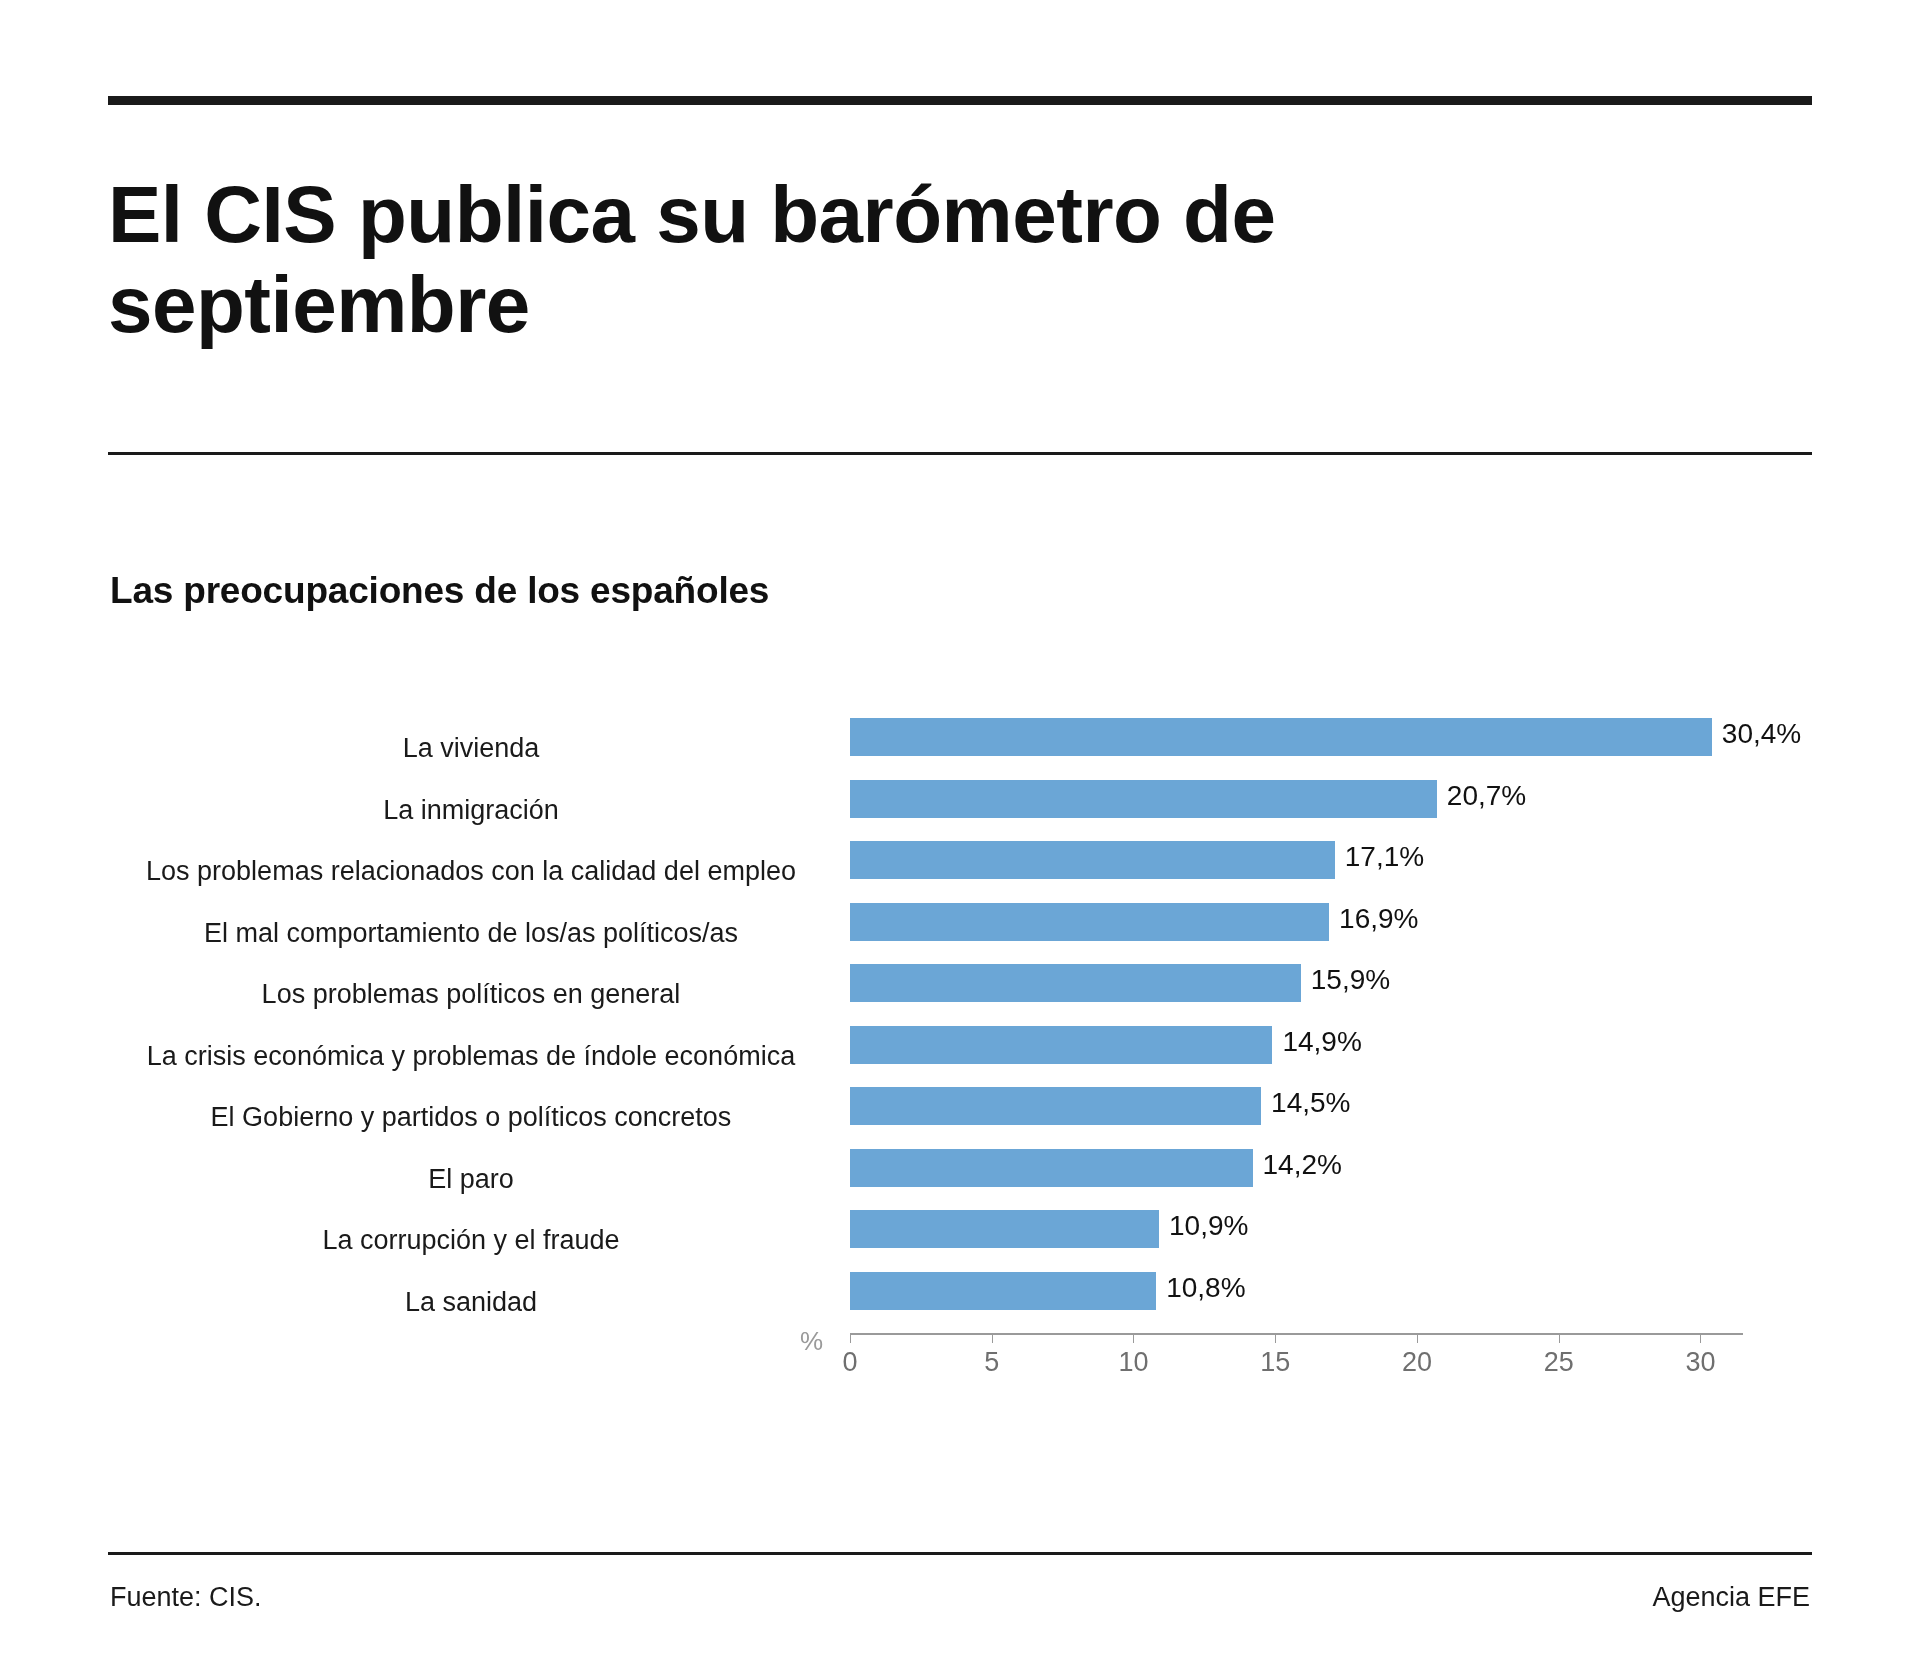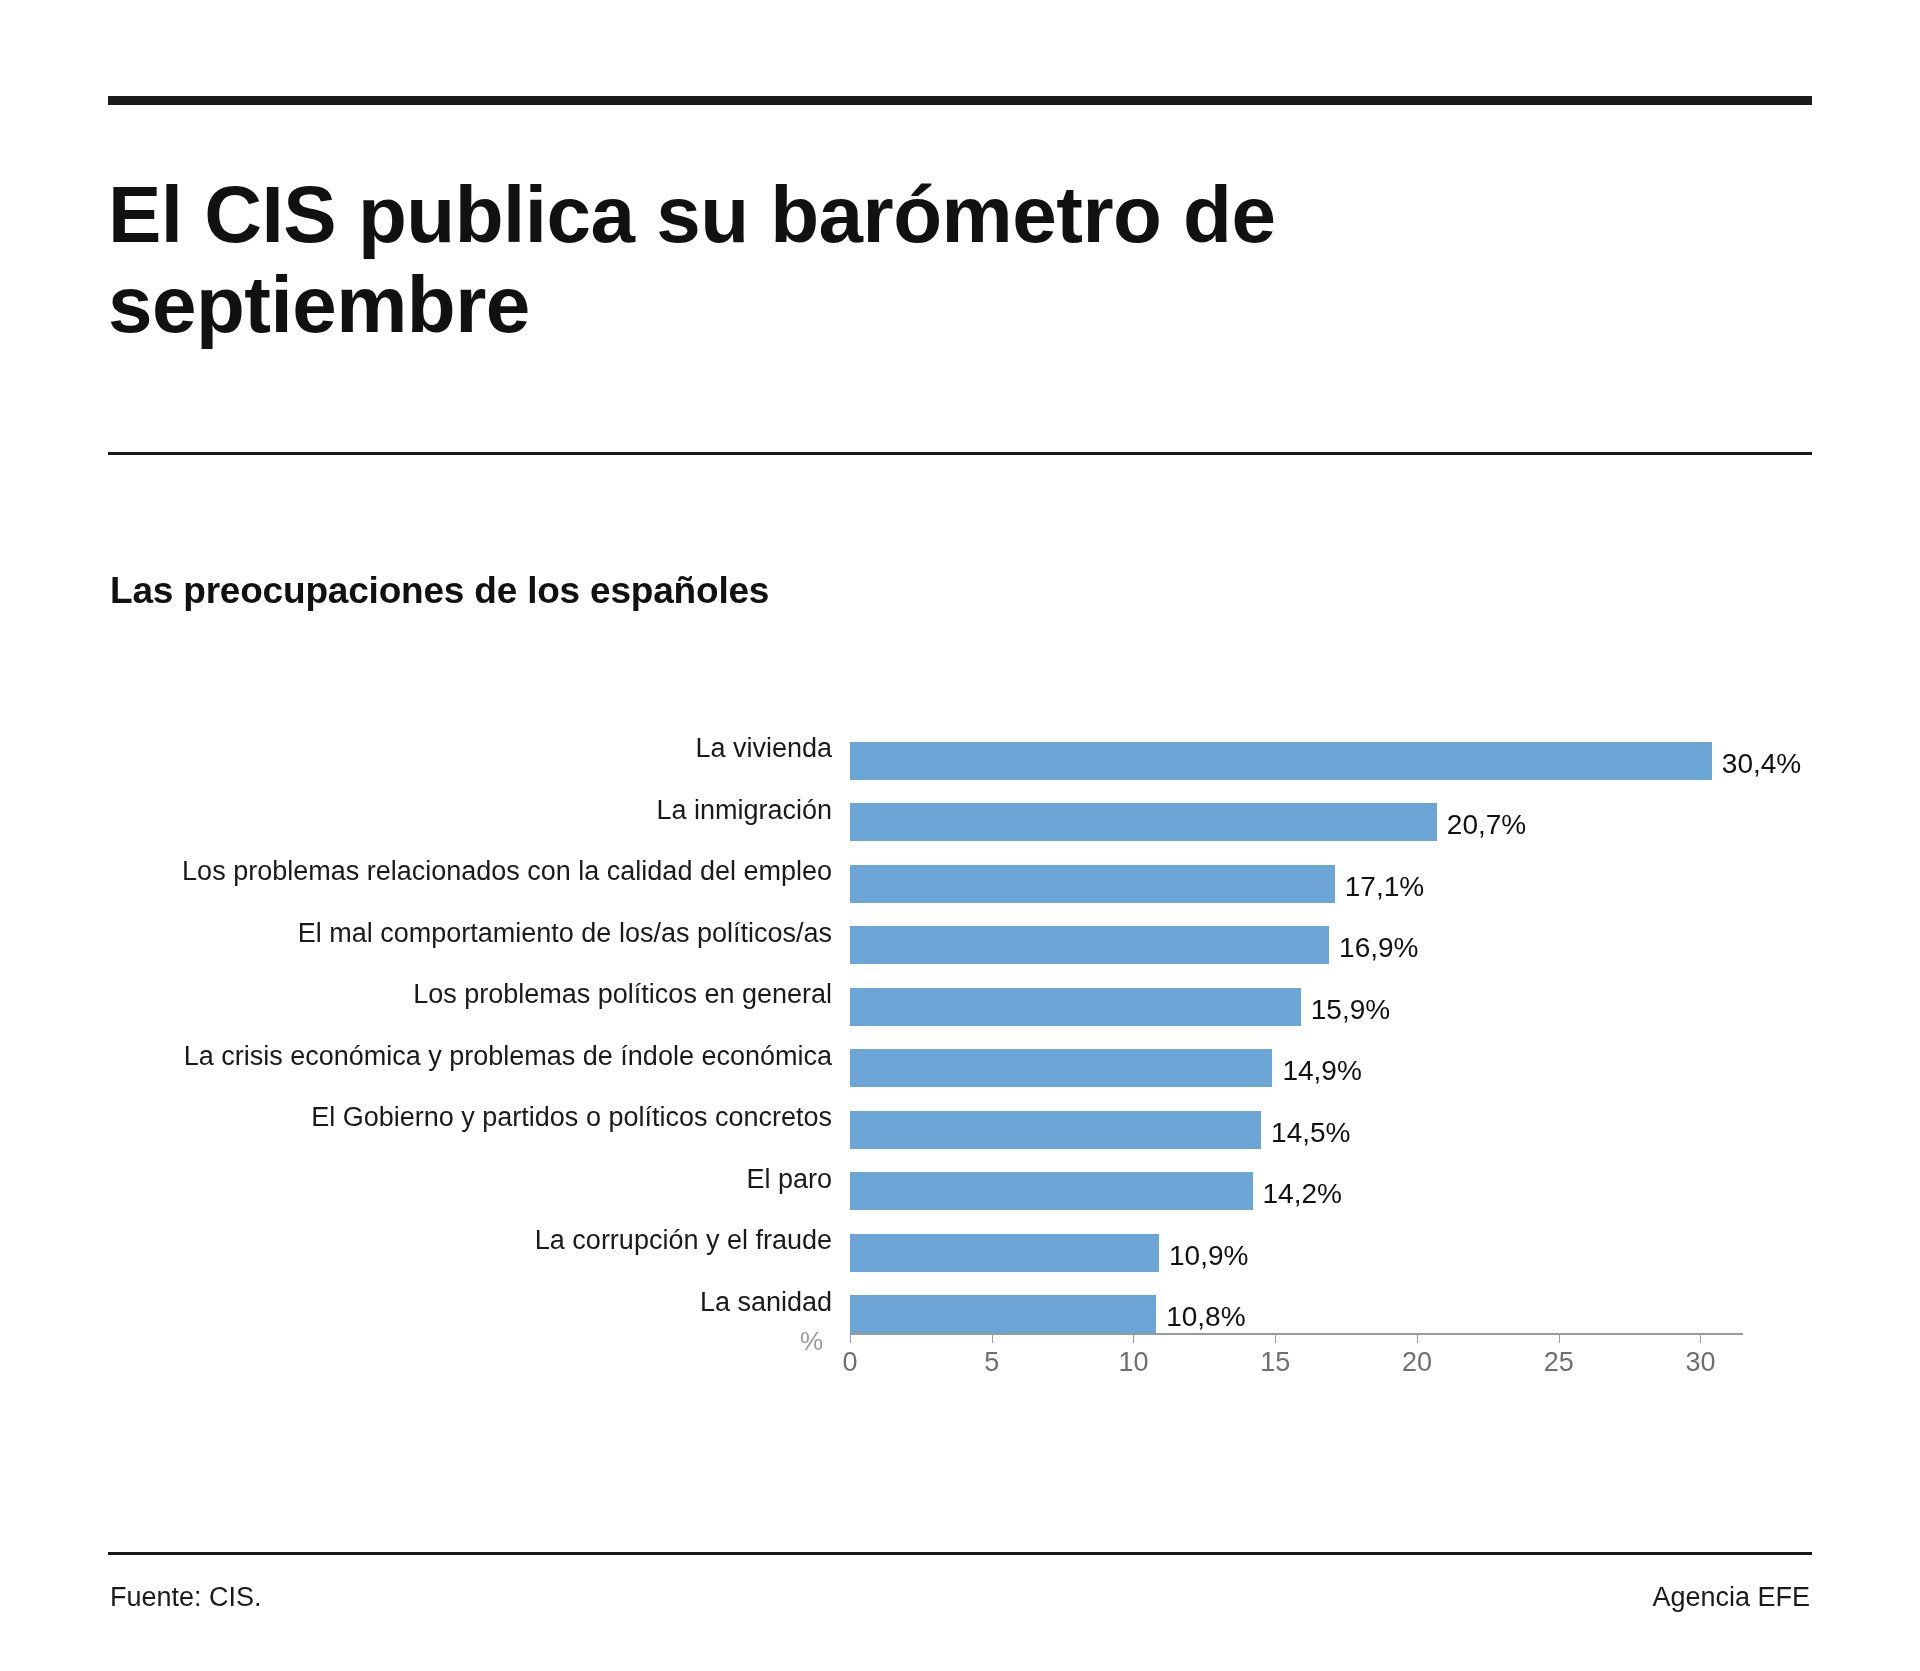--- a/index.html
+++ b/index.html
@@ -86,33 +86,33 @@
     width: 1700px;
   }
   .row {
     position: relative;
     height: 61.5px;
     display: flex;
     align-items: center;
   }
   .cat-label {
     width: 740px;
-    text-align: right;
+    text-align: center;
     padding-right: 18px;
     box-sizing: border-box;
     font-size: 27px;
     color: #1a1a1a;
     white-space: nowrap;
   }
   .bar-area {
     position: relative;
     flex: 1 1 auto;
     height: 100%;
     display: flex;
-    align-items: flex-end;
+    align-items: flex-start;
   }
   .bar {
     height: 38px;
     background: #6ba6d6;
   }
   .bar-value {
     font-size: 28px;
     color: #111111;
     margin-left: 10px;
     white-space: nowrap;

